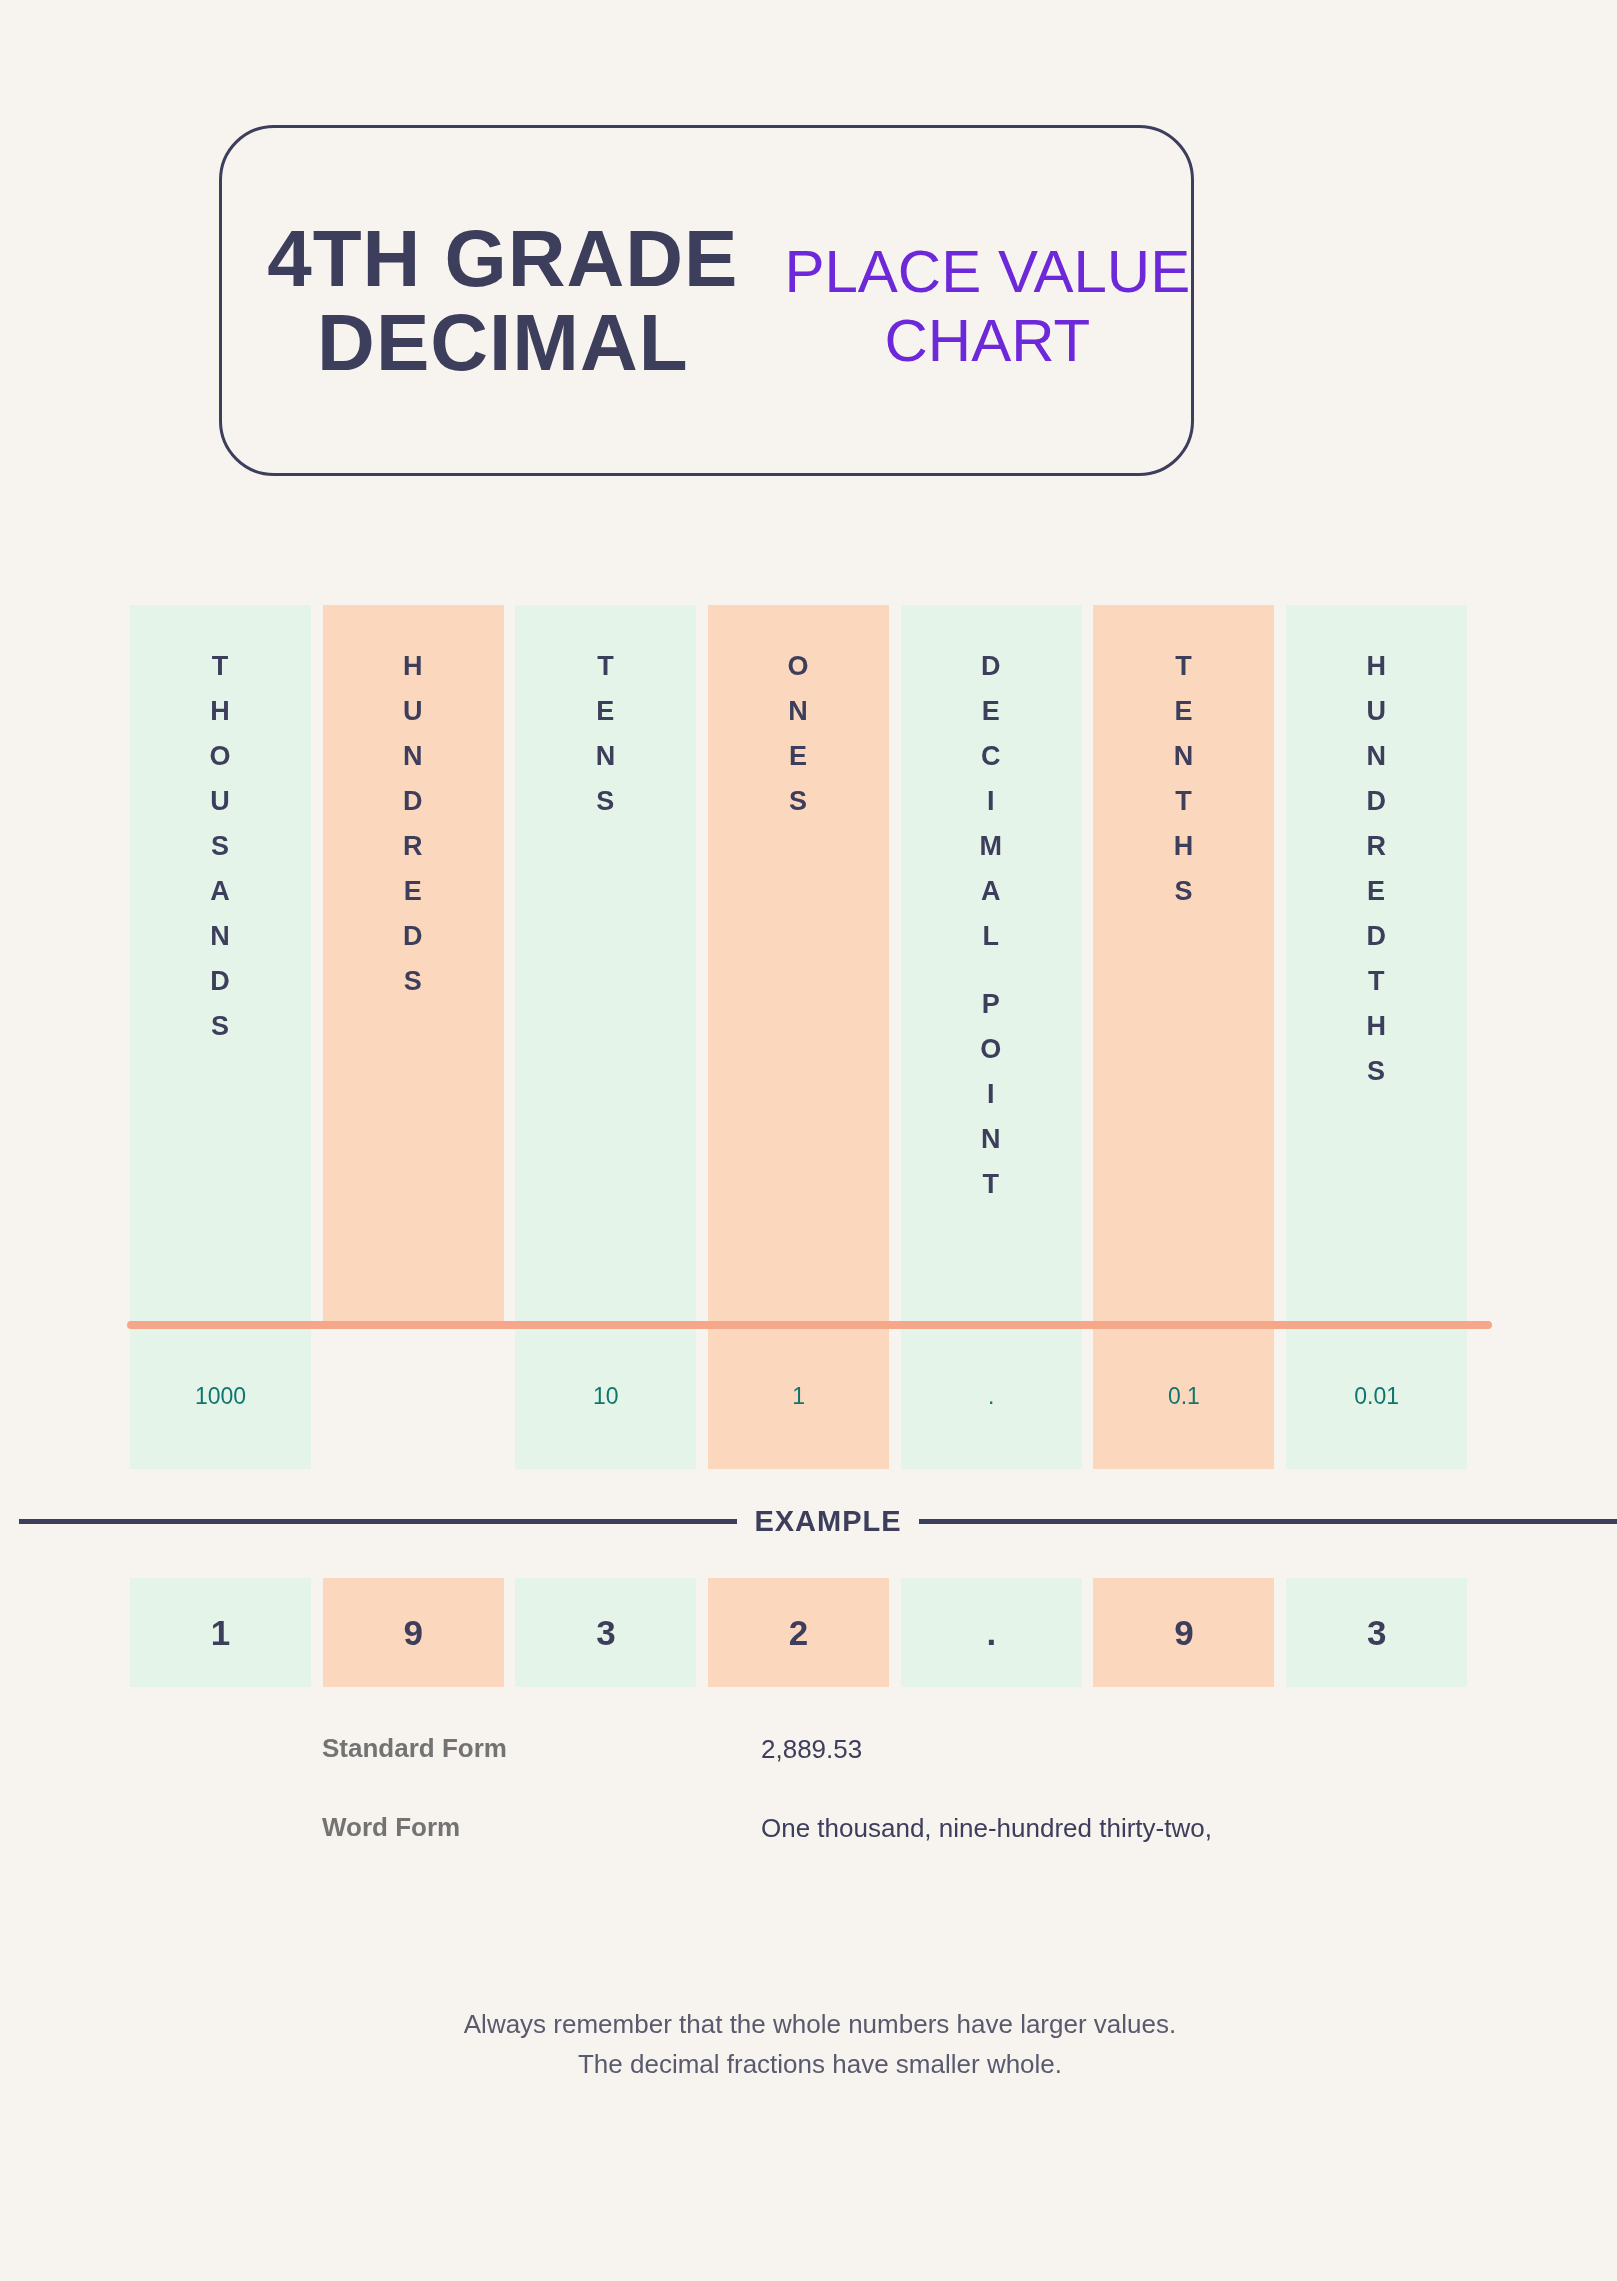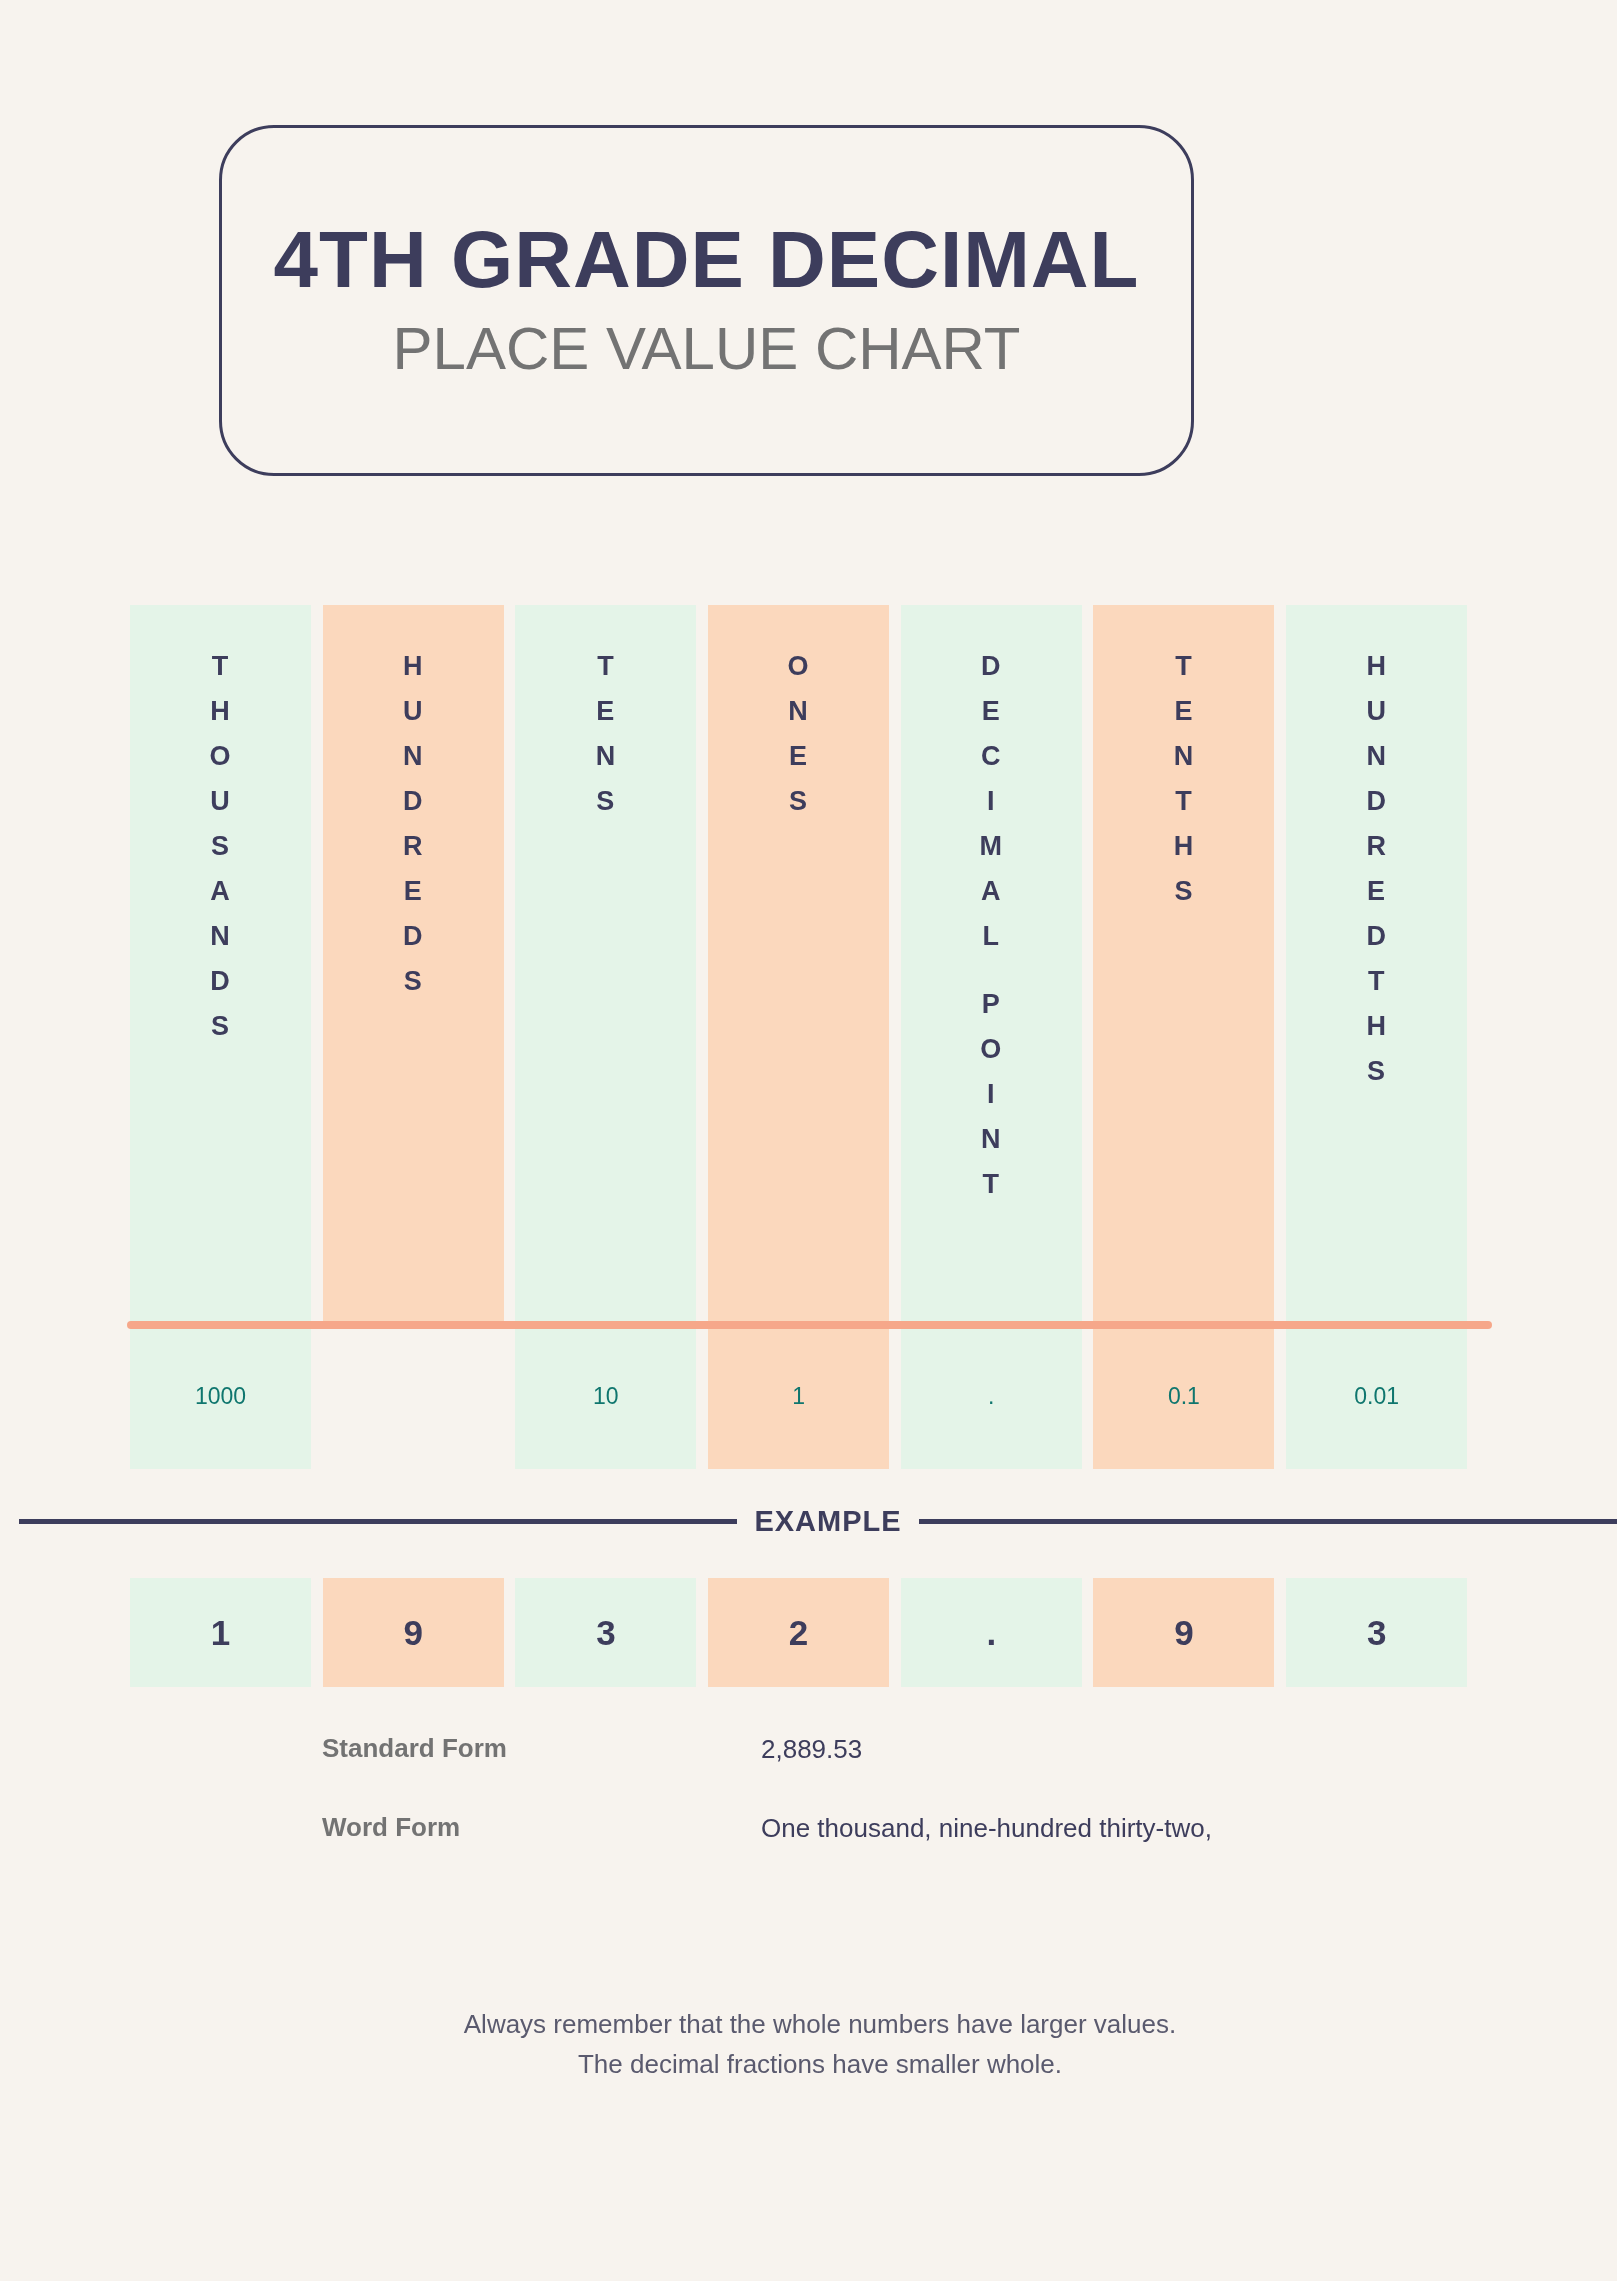--- a/index.html
+++ b/index.html
@@ -24,36 +24,35 @@
   .title-box {
     position: absolute;
     left: 219px;
     top: 125px;
     width: 975px;
     height: 351px;
     border: 3.9px solid #3d3d5c;
     border-radius: 55px;
     box-sizing: border-box;
     display: flex;
-    flex-direction: column;
     align-items: center;
     justify-content: center;
   }
   .title-main {
     font-size: 80px;
     font-weight: bold;
     letter-spacing: 1px;
     color: #3d3d5c;
     line-height: 1.05;
     text-align: center;
   }
   .title-sub {
     font-size: 60px;
     font-weight: normal;
-    color: #737373;
+    color: #6d28d9;
     line-height: 1.15;
     text-align: center;
     margin-top: 11.7px;
   }
 
   
   .columns {
     position: absolute;
     left: 130px;
     top: 605px;

